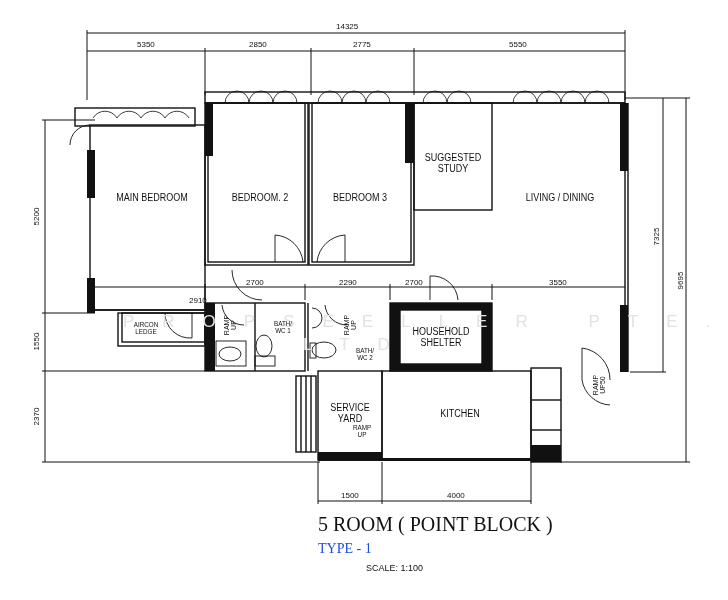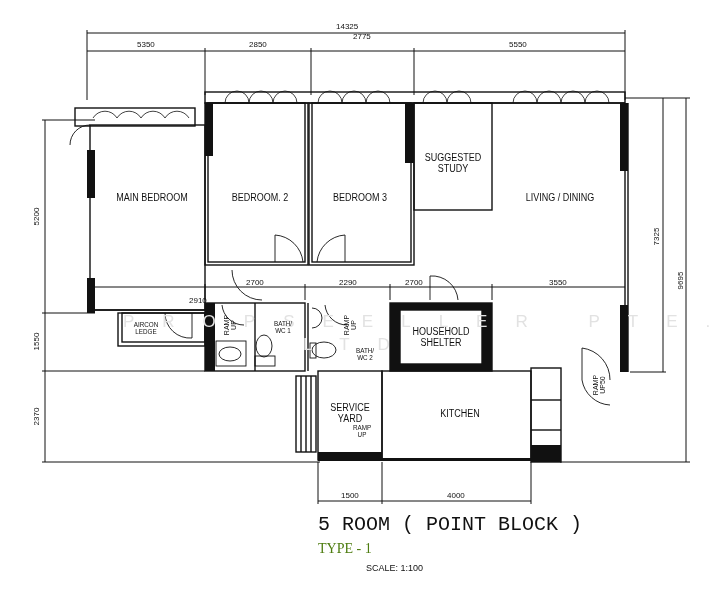--- a/index.html
+++ b/index.html
@@ -3,22 +3,22 @@
 <meta charset="utf-8">
 <style>
   html, body { margin:0; padding:0; background:#ffffff; }
   body { width:728px; height:600px; position:relative; overflow:hidden; font-family:"Liberation Sans", sans-serif; color:#111; }
   .plan { position:absolute; left:0; top:0; width:728px; height:600px; }
   .lbl { position:absolute; font-family:"Liberation Sans", sans-serif; font-size:10px; color:#111; text-align:center; line-height:11px; white-space:pre-line; transform:scaleX(0.9); }
   .dim { position:absolute; font-family:"Liberation Sans", sans-serif; font-size:8px; color:#111; line-height:9px; }
   .dimv { position:absolute; font-family:"Liberation Sans", sans-serif; font-size:8px; color:#111; transform:rotate(-90deg); transform-origin:center; line-height:9px; }
   .small { font-size:7px; line-height:7px; }
   .watermark { position:absolute; font-family:"Liberation Sans", sans-serif; font-size:17px; color:#e2e2e2; letter-spacing:28px; white-space:nowrap; }
-  .title { position:absolute; left:318px; top:513px; font-family:Liberation Mono, monospace; font-size:20px; color:#111;text-align:center; }
-  .subtitle { position:absolute; left:318px; top:541px; font-family:"Liberation Serif", serif; font-size:14px; color:#4d7c0f; }
+  .title { position:absolute; left:318px; top:513px; font-family:Liberation Serif, serif; font-size:20px; color:#111;text-align:center; }
+  .subtitle { position:absolute; left:318px; top:541px; font-family:"Liberation Serif", serif; font-size:14px; color:#1d4ed8; }
   .scale { position:absolute; left:318px; top:563px; font-family:"Liberation Sans", sans-serif; font-size:9px; color:#111;margin-left:48px; }
 </style>
 </head>
 <body>
 
 <svg class="plan" width="728" height="600" viewBox="0 0 728 600" xmlns="http://www.w3.org/2000/svg">
   <g fill="none" stroke="#111" stroke-width="1">
 
     <g>
       <line x1="87" y1="33" x2="625" y2="33"></line>
@@ -191,21 +191,21 @@
 <div class="dimv small" style="left:338px; top:318px; width:24px; text-align:center;">RAMP
 UP</div>
 <div class="lbl small" style="left:352px; top:424px; width:20px;">RAMP
 UP</div>
 <div class="dimv small" style="left:585px; top:378px; width:28px; text-align:center;">RAMP
 UP50</div>
 
 <div class="dim" style="left:336px; top:22px;">14325</div>
 <div class="dim" style="left:137px; top:40px;">5350</div>
 <div class="dim" style="left:249px; top:40px;">2850</div>
-<div class="dim" style="left:353px; top:32px;">2775</div>
+<div class="dim" style="left:353px; top:40px;">2775</div>
 <div class="dim" style="left:509px; top:40px;">5550</div>
 
 <div class="dim" style="left:142px; top:296px;padding-left:47px;">2910</div>
 <div class="dim" style="left:246px; top:278px;">2700</div>
 <div class="dim" style="left:339px; top:278px;">2290</div>
 <div class="dim" style="left:405px; top:278px;">2700</div>
 <div class="dim" style="left:549px; top:278px;">3550</div>
 
 <div class="dim" style="left:341px; top:491px;">1500</div>
 <div class="dim" style="left:447px; top:491px;">4000</div>

